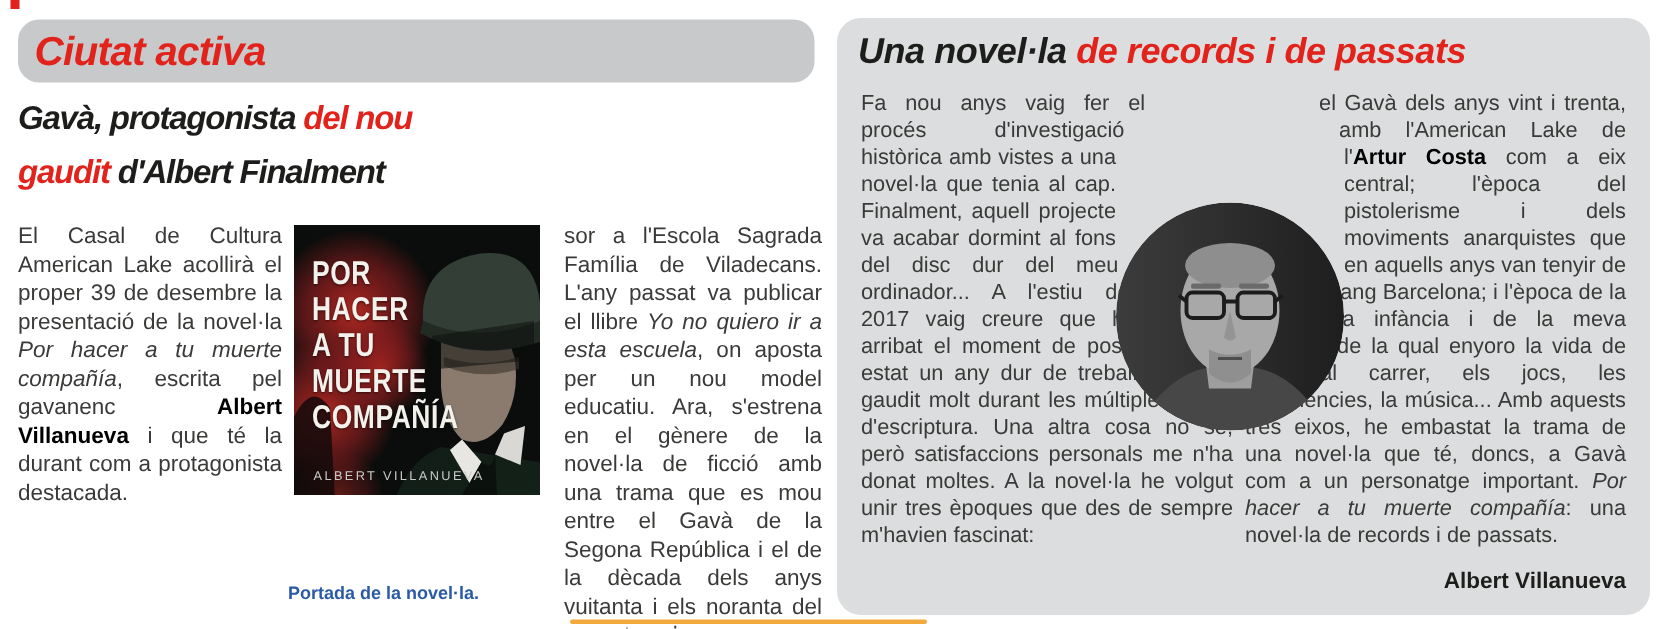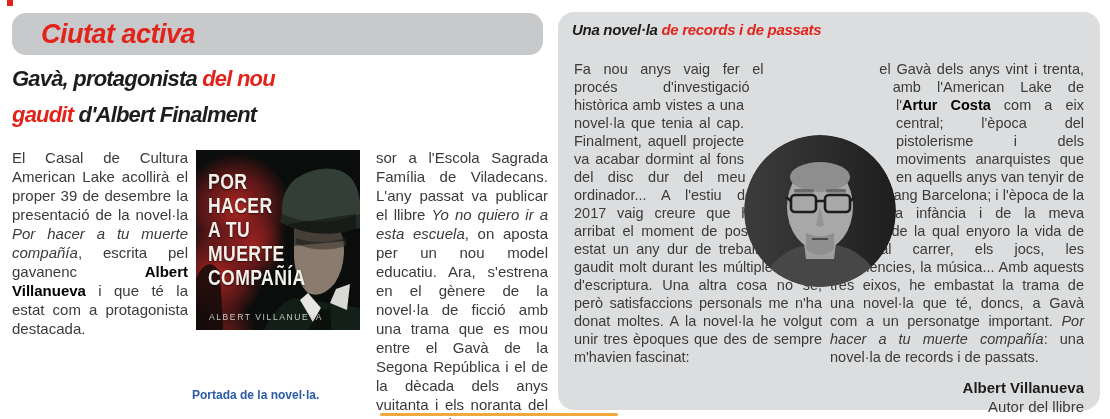--- a/index.html
+++ b/index.html
@@ -12,21 +12,21 @@
     overflow: hidden;
   }
   .corner-tick {
     position: absolute; left: 7px; top: 0; width: 6px; height: 6px;
     background: #e2231b;
   }
   
   .kicker-box {
     position: absolute; left: 12px; top: 13px; width: 531px; height: 42px;
     background: #c8c9ca; border-radius: 14px;
-    display: flex; align-items: center; padding-left: 29px; box-sizing: border-box;
+    display: flex; align-items: center; padding-left: 11px; box-sizing: border-box;
   }
   .kicker-text {
     color: #e2231b; font-weight: bold; font-style: italic;
     font-size: 27px; letter-spacing: -0.5px;
   }
   .headline-left {
     position: absolute; left: 12px; top: 61px; width: 540px;
     font-weight: bold; font-style: italic;
     font-size: 22px; line-height: 36px; letter-spacing: -0.8px;
   }
@@ -69,21 +69,21 @@
   }
   .logo-dot { width: 7px; height: 7px; border-radius: 50%; background: #c0271d; }
   .logo-text { color: #cfd2d4; font-size: 6px; letter-spacing: 0.4px; }
   
   .right-panel {
     position: absolute; left: 558px; top: 12px; width: 542px; height: 398px;
     background: #dcddde; border-radius: 16px;
   }
   .headline-right {
     position: absolute; left: 14px; top: 9px; width: 520px;
-    font-weight: bold; font-style: italic; font-size: 15px; letter-spacing: -0.3px;
+    font-weight: bold; font-style: italic; font-size: 24px; letter-spacing: -0.3px;
   }
   .rcol { font-size: 14.5px; line-height: 18px; }
   .rcol1 { position: absolute; left: 16px;  top: 48px; width: 248px; }
   .rcol2 { position: absolute; left: 272px; top: 48px; width: 254px; }
   .spacer-r {
     float: right; width: 78px; height: 152px; margin-top: 75px;
     shape-outside: circle(76px at 76px 76px); shape-margin: 5px;
   }
   .spacer-l {
     float: left; width: 66px; height: 152px; margin-top: 75px;
@@ -102,21 +102,21 @@
 
 <div class="corner-tick"></div>
 
 <div class="kicker-box">
   <span class="kicker-text">Ciutat activa</span>
 </div>
 
 <h1 class="headline-left" style="margin:0;"><span class="seg-black">Gavà, protagonista </span><span class="seg-red">del nou</span><br><span class="seg-red">gaudit</span><span class="seg-black"> d'Albert Finalment</span></h1>
 
 <div class="lcol1 body-text">
-    <p><span class="seg-normal">El Casal de Cultura American Lake acollirà el proper 39 de desembre la presentació de la novel·la </span><span class="seg-italic">Por hacer a tu muerte compañía</span><span class="seg-normal">, escrita pel gavanenc </span><span class="seg-bold">Albert Villanueva</span><span class="seg-normal"> i que té la estat com a protagonista destacada.</span></p>
+    <p><span class="seg-normal">El Casal de Cultura American Lake acollirà el proper 39 de desembre la presentació de la novel·la </span><span class="seg-italic">Por hacer a tu muerte compañía</span><span class="seg-normal">, escrita pel gavanenc </span><span class="seg-bold">Albert Villanueva</span><span class="seg-normal"> i que té la durant com a protagonista destacada.</span></p>
   </div>
 
 <div class="book-cover">
   <svg class="cover-art" width="164" height="233" viewBox="0 0 164 233" aria-hidden="true">
     <defs>
       <radialGradient id="redGlow" cx="0.5" cy="0.5" r="0.5">
         <stop offset="0" stop-color="#b92a22" stop-opacity="0.95"></stop>
         <stop offset="0.6" stop-color="#9c1f22" stop-opacity="0.55"></stop>
         <stop offset="1" stop-color="#9c1f22" stop-opacity="0"></stop>
       </radialGradient>
@@ -169,21 +169,20 @@
   <div class="rcol rcol1 body-text">
     <div class="spacer-r"></div>
   <p><span class="seg-normal">Fa nou anys vaig fer el procés d'investigació històrica amb vistes a una novel·la que tenia al cap. Finalment, aquell projecte va acabar dormint al fons del disc dur del meu ordinador... A l'estiu del 2017 vaig creure que havia arribat el moment de posar-m'hi. Ha estat un any dur de treball, però he gaudit molt durant les múltiples hores d'escriptura. Una altra cosa no sé, però satisfaccions personals me n'ha donat moltes. A la novel·la he volgut unir tres èpoques que des de sempre m'havien fascinat:</span></p>
     </div>
 
   <div class="rcol rcol2 body-text">
     <div class="spacer-l"></div>
   <p><span class="seg-normal">el Gavà dels anys vint i trenta, amb l'American Lake de l'</span><span class="seg-bold">Artur Costa</span><span class="seg-normal"> com a eix central; l'època del pistolerisme i dels moviments anarquistes que en aquells anys van tenyir de sang Barcelona; i l'època de la meva infància i de la meva joventut, de la qual enyoro la vida de barri al carrer, els jocs, les experiències, la música... Amb aquests tres eixos, he embastat la trama de una novel·la que té, doncs, a Gavà com a un personatge important. </span><span class="seg-italic">Por hacer a tu muerte compañía</span><span class="seg-normal">: una novel·la de records i de passats.</span></p>
       <div class="signature">
         <div class="sig-name">Albert Villanueva</div>
-        <div class="sig-role">Autor del llibre</div>
       </div>
     </div>
 
   <div class="author-photo">
     <svg width="152" height="152" viewBox="0 0 152 152" aria-hidden="true">
       <defs>
         <clipPath id="photoClip">
             <circle cx="76" cy="76" r="76"></circle>
           </clipPath>
         <linearGradient id="bgGrad" x1="0" y1="0" x2="1" y2="0">

